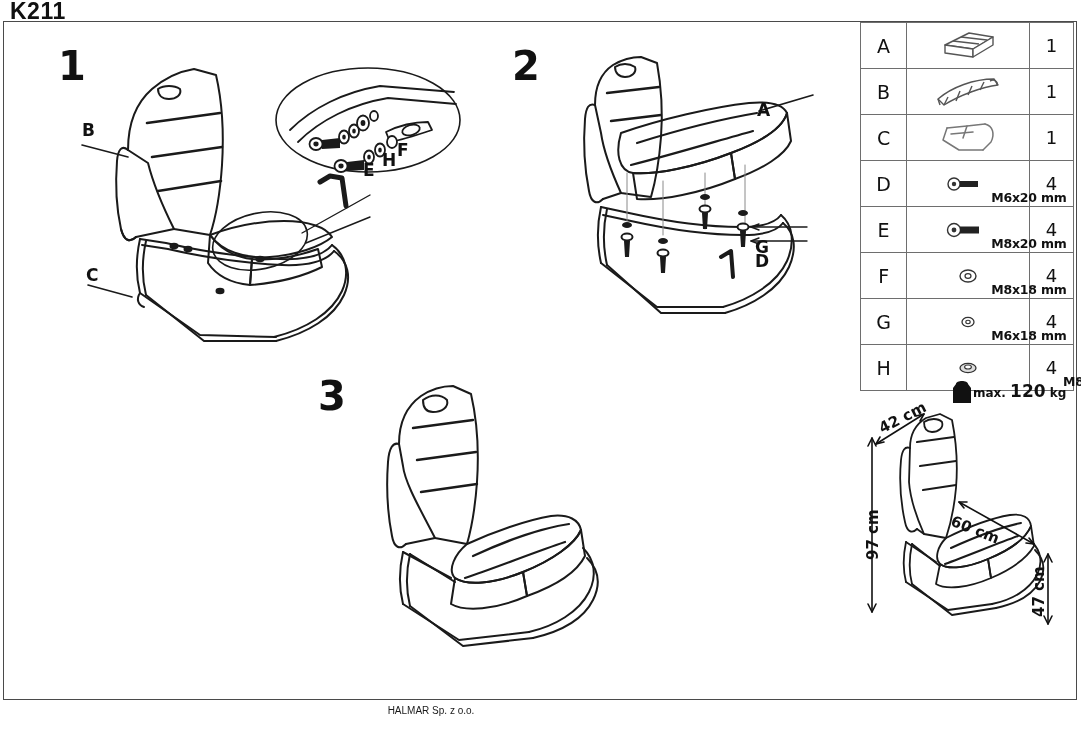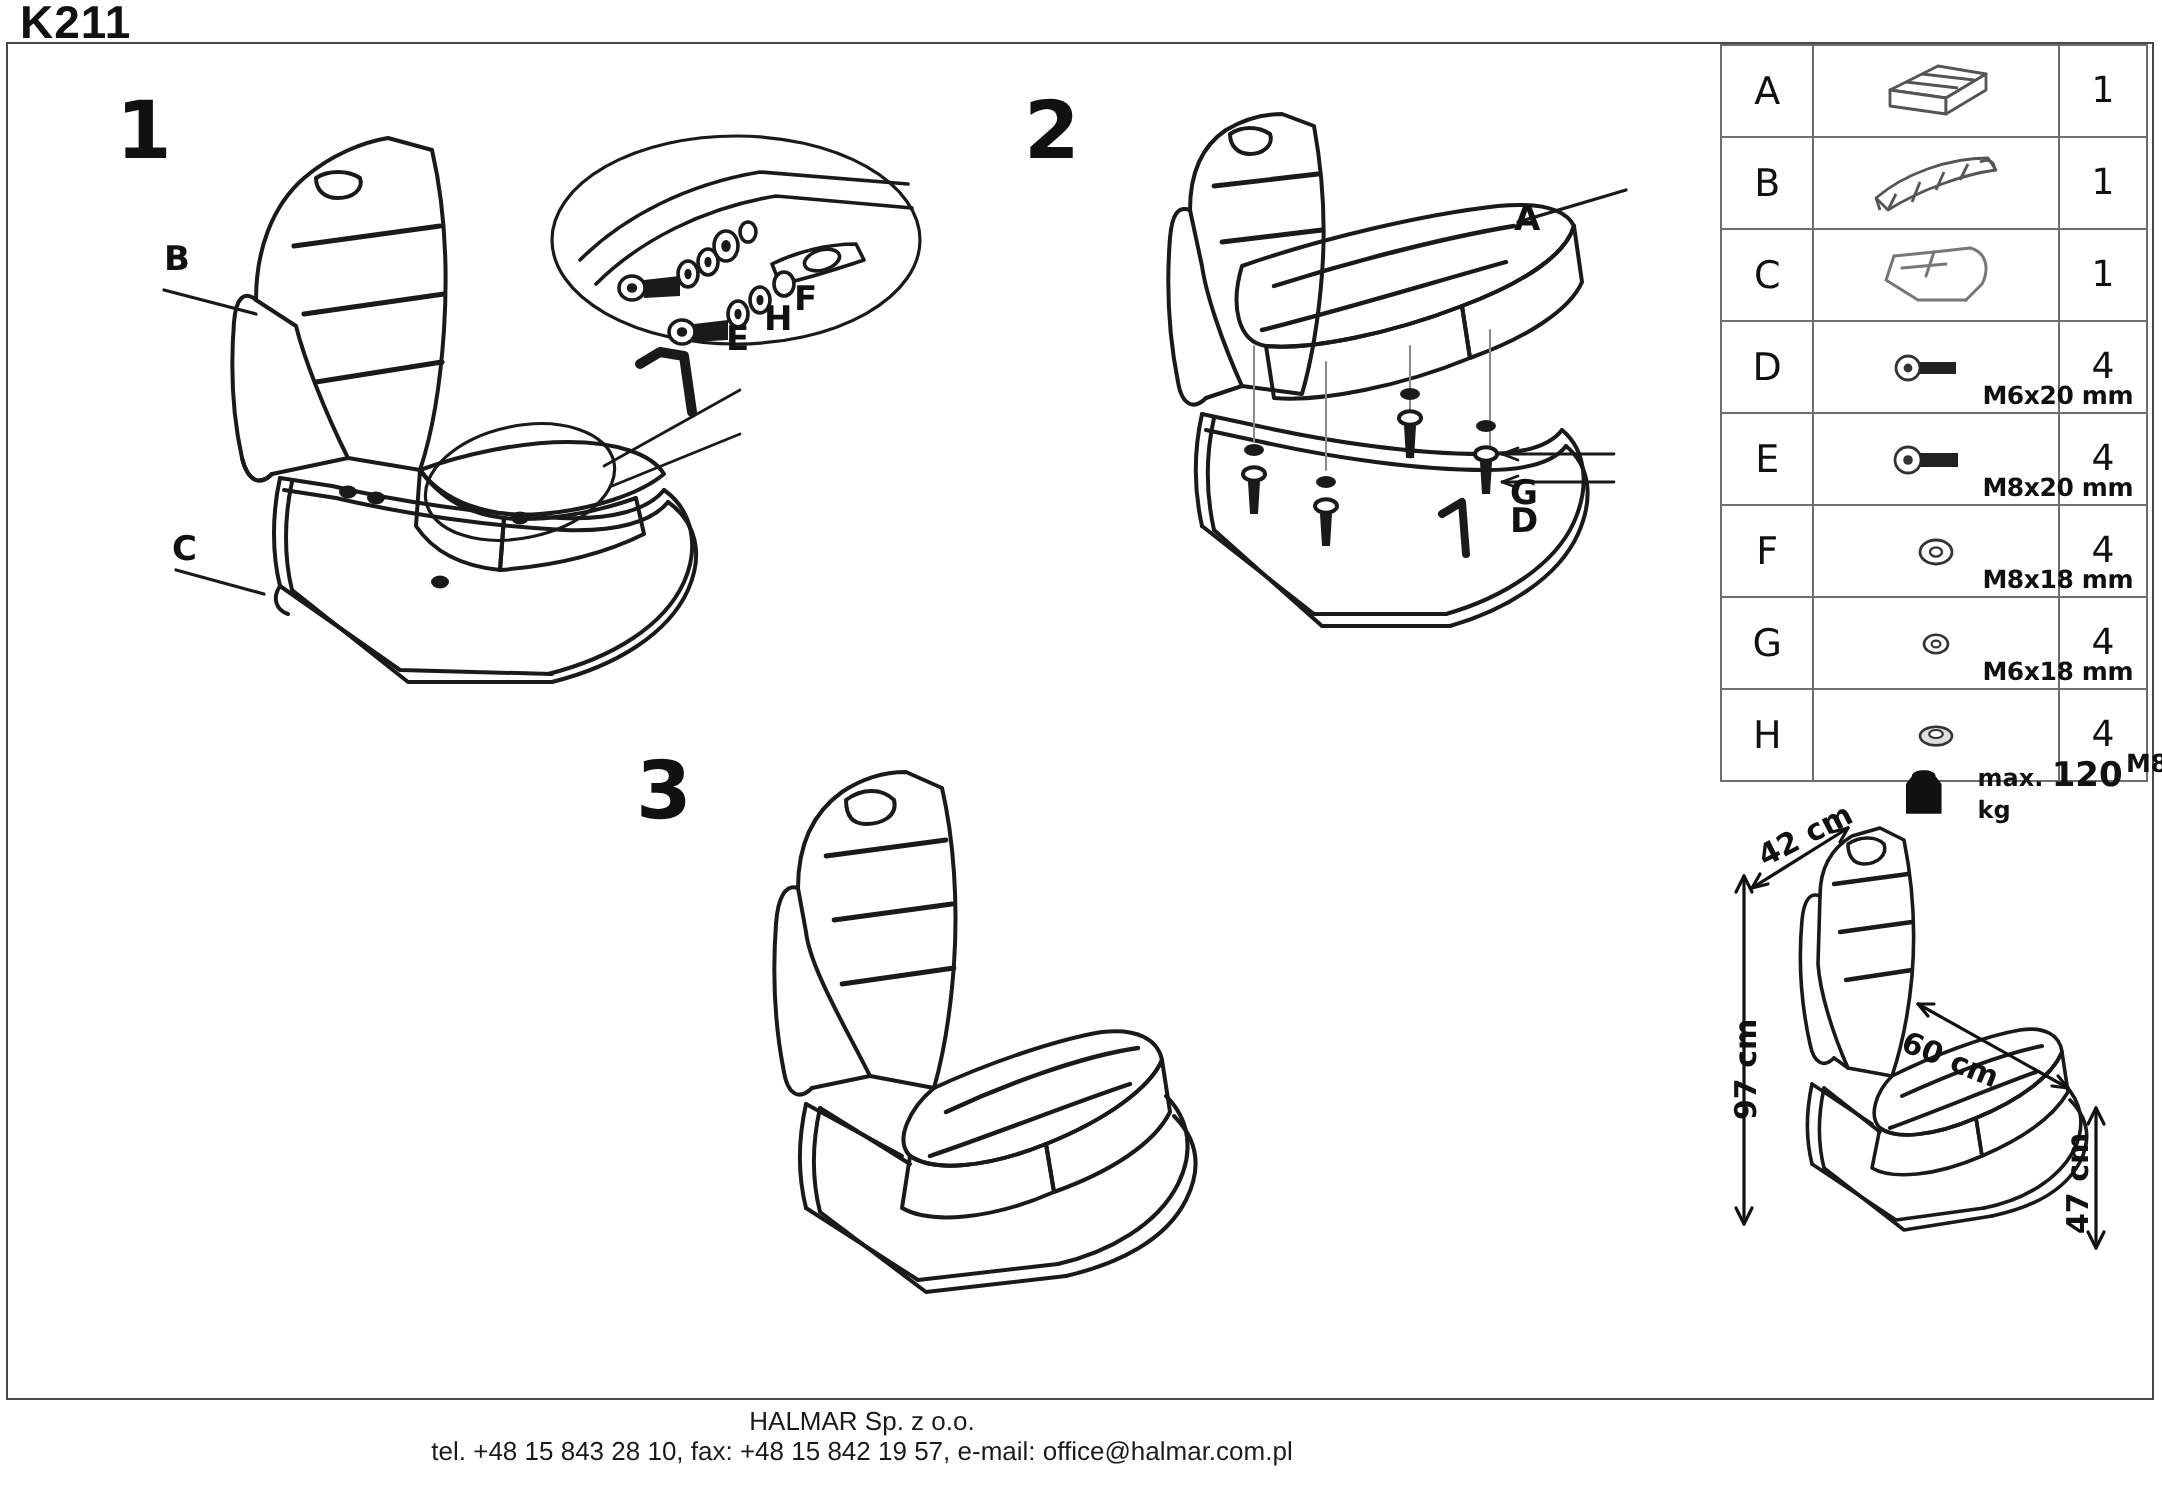--- a/index.html
+++ b/index.html
@@ -26,34 +26,34 @@
   #parts-table{left:860px;top:22px;width:214px;border-collapse:collapse;}
   #parts-table td{border:1px solid #6e6e6e;height:43px;vertical-align:middle;}
   .pt-letter{width:46px;text-align:center;font-size:19px;font-family:"DejaVu Sans",sans-serif;}
   .pt-pic{width:124px;position:relative;text-align:center;}
   .pt-qty{width:44px;text-align:center;font-size:18px;font-family:"DejaVu Sans",sans-serif;}
   .pt-spec{position:absolute;bottom:1px;width:100%;text-align:center;
            font-size:12.5px;font-weight:bold;font-family:"DejaVu Sans",sans-serif;letter-spacing:-.2px;}
   .pt-spec.right{text-align:right;padding-right:6px;box-sizing:border-box;}
 
   
-  #max-load{left:952px;top:378px;display:flex;align-items:center;gap:17px;}
+  #max-load{left:952px;top:378px;display:flex;align-items:center;gap:1px;}
   #max-load-text{font-size:12px;font-weight:bold;font-family:"DejaVu Sans",sans-serif;}
   #max-load-text b{font-size:17px;}
 
   
   .dim{font-size:15px;font-weight:bold;font-family:"DejaVu Sans",sans-serif;white-space:nowrap;}
   #dim-42{left:876px;top:421px;transform:rotate(-27deg);transform-origin:left top;}
   #dim-97{left:864px;top:560px;transform:rotate(-90deg);transform-origin:left top;}
   #dim-60{left:955px;top:512px;transform:rotate(22deg);transform-origin:left top;}
   #dim-47{left:1030px;top:617px;transform:rotate(-90deg);transform-origin:left top;}
 
   
   #footer{left:0;top:703px;width:862px;text-align:center;
-          font-family:"Liberation Sans",sans-serif;font-size:13px;line-height:15px;color:#1a1a1a;}
+          font-family:"Liberation Sans",sans-serif;font-size:10px;line-height:15px;color:#1a1a1a;}
 
   svg{display:block;}
 </style>
 </head>
 <body>
 
 <div class="abs" id="doc-title">K211</div>
 
 <div class="abs" id="page-frame"></div>
 
@@ -437,14 +437,13 @@
 <div class="abs dim" id="dim-97">97 cm</div>
 <div class="abs dim" id="dim-60">60 cm</div>
 <div class="abs dim" id="dim-47">47 cm</div>
 
 <div class="abs step-num" id="step-1-num">1</div>
 <div class="abs step-num" id="step-2-num">2</div>
 <div class="abs step-num" id="step-3-num">3</div>
 
 <div class="abs" id="footer">
   <div>HALMAR Sp. z o.o.</div>
-  <div>tel. +48 15 843 28 10, fax: +48 15 842 19 57, e-mail: office@halmar.com.pl</div>
 </div>
 
 </body></html>

